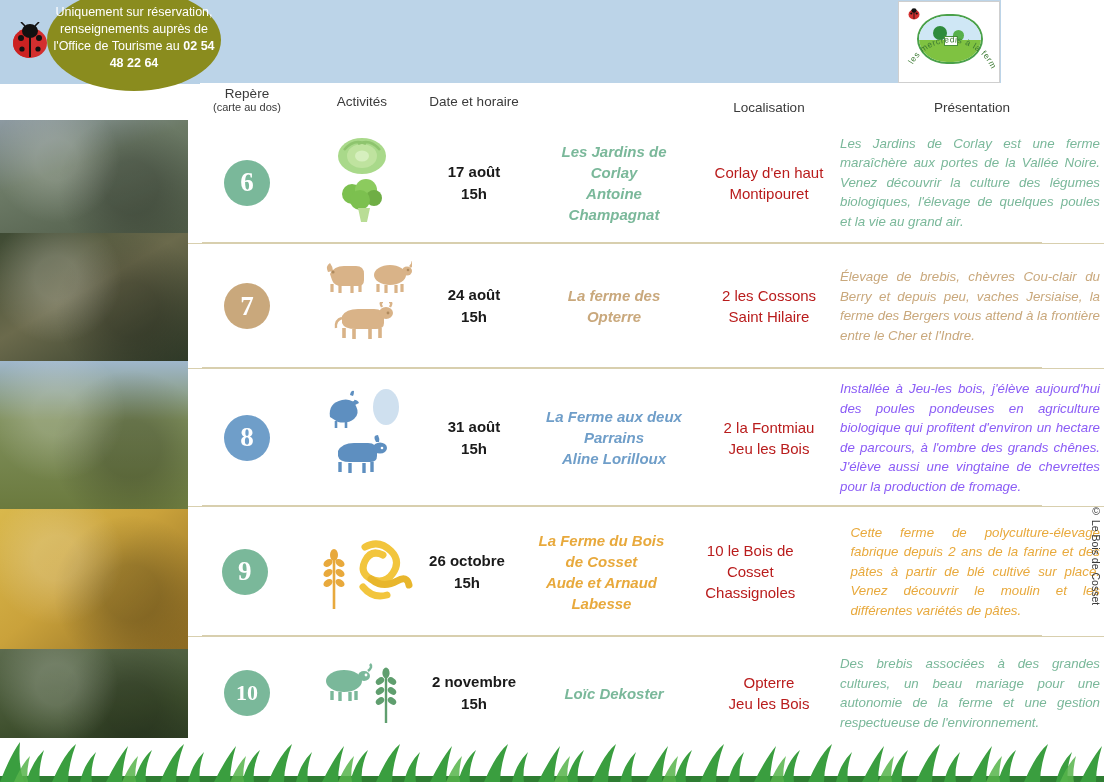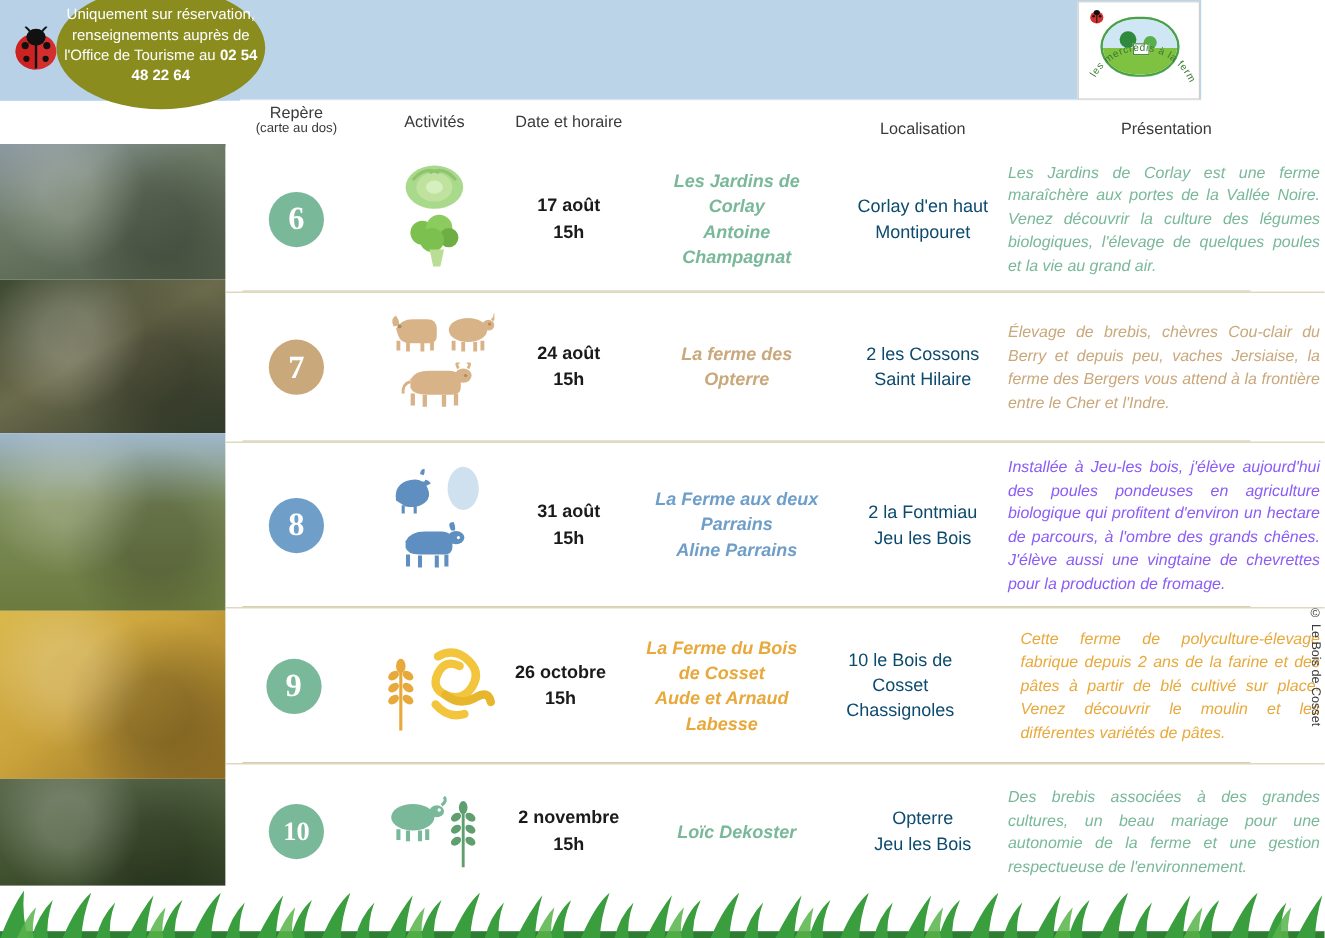--- a/index.html
+++ b/index.html
@@ -106,21 +106,21 @@
   .c-repere { width:118px; display:flex; justify-content:center; align-items:center; }
   .badge {
     width:46px; height:46px; border-radius:50%;
     display:flex; align-items:center; justify-content:center;
     color:#ffffff; font-size:27px; font-weight:bold;
     font-family:"Liberation Serif", serif;
   }
   .c-act { width:112px; position:relative; height:100%; }
   .c-date { width:112px; text-align:center; font-weight:bold; font-size:15px; color:#1a1a1a; line-height:22px;}
   .c-part { width:168px; text-align:center; font-weight:bold; font-style:italic; font-size:15px; line-height:21px;}
-  .c-loc { width:142px; text-align:center; font-size:15px; color:#0c4a6e; line-height:21px;}
+  .c-loc { width:142px; text-align:center; font-size:15px; color:#b91c1c; line-height:21px;}
   .c-pres { width:264px; font-style:italic; font-size:13.3px; line-height:19.5px; text-align:justify; padding-right:4px;}
 
   .icons { position:relative; width:112px; height:100%; }
   .icons svg { position:absolute; }
 
   
   #grass {
     position:absolute; left:0; bottom:0; width:1104px; height:44px;
     background:#ffffff;
   }
@@ -314,21 +314,21 @@
         </svg>
       </div>
     </div>
     <div class="c-date">
       <div>31 août</div>
       <div>15h</div>
     </div>
     <div class="c-part" style="color:#6f9ec9;">
       <div>La Ferme aux deux</div>
       <div>Parrains</div>
-      <div>Aline Parrains</div>
+      <div>Aline Lorilloux</div>
     </div>
     <div class="c-loc">
       <div>2 la Fontmiau</div>
       <div>Jeu les Bois</div>
     </div>
     <div class="c-pres" style="color:#8b5cf6;">Installée à Jeu-les bois, j'élève aujourd'hui des poules pondeuses en agriculture biologique qui profitent d'environ un hectare de parcours, à l'ombre des grands chênes. J'élève aussi une vingtaine de chevrettes pour la production de fromage.</div>
     <div class="row-inner-rule"></div>
   </div>
 
   <div class="row" style="height:130px;">

